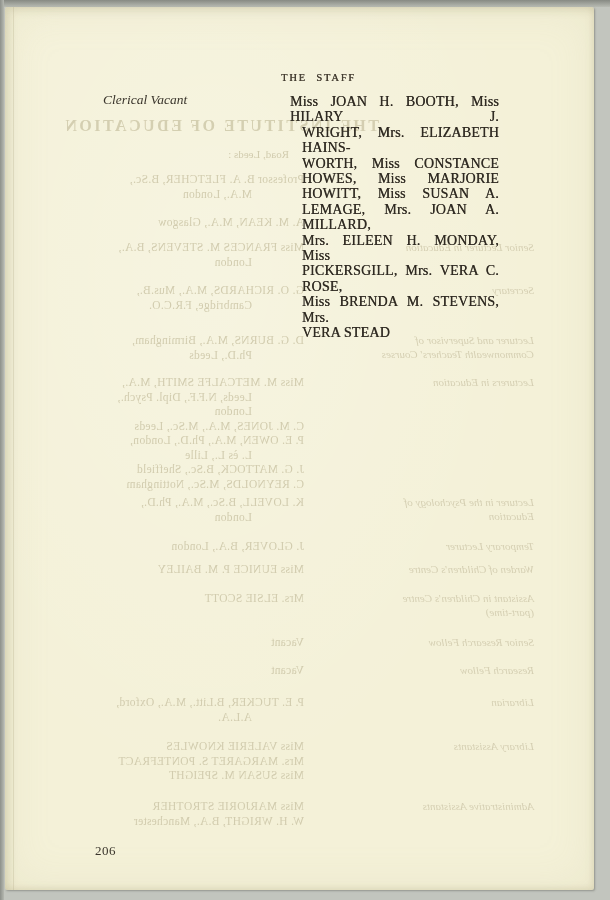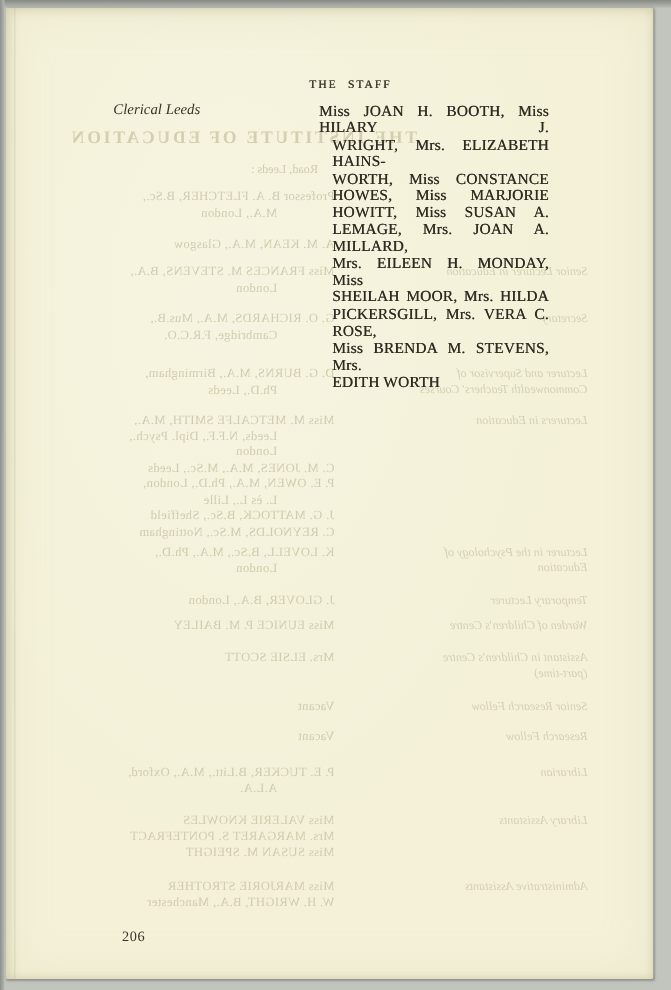--- a/index.html
+++ b/index.html
@@ -54,21 +54,21 @@
   .staff-block{
     position:absolute;left:285px;top:87px;width:209px;
     font-size:14px;line-height:15.4px;letter-spacing:.2px;
     color:#2f2a22;text-shadow:.3px 0 0 rgba(47,42,34,.85);
   }
   .staff-line{text-align:justify;text-align-last:justify;}
   .staff-line.cont{padding-left:12px;}
   .staff-line.last{text-align-last:left;}
   .page-number{
     position:absolute;left:90px;top:836px;
-    font-size:13px;color:#39342b;letter-spacing:.5px;margin-left:16px;
+    font-size:13px;color:#39342b;letter-spacing:.5px;
   }
 </style>
 </head>
 <body>
 
 <div class="edge-top"></div>
 <div class="edge-left"></div>
 
 <div class="page">
 
@@ -209,30 +209,29 @@
           <div>Miss MARJORIE STROTHER</div>
           <div>W. H. WRIGHT, B.A., Manchester</div>
         </div>
       </div>
     </div>
 
   <div class="fold"></div>
 
   <div class="header-title">THE STAFF</div>
 
-  <div class="clerical-label">Clerical Leeds</div>
+  <div class="clerical-label">Clerical Vacant</div>
 
   <div class="staff-block">
     <div class="staff-line">Miss JOAN H. BOOTH, Miss HILARY J.</div>
     <div class="staff-line cont">WRIGHT, Mrs. ELIZABETH HAINS-</div>
     <div class="staff-line cont">WORTH, Miss CONSTANCE</div>
     <div class="staff-line cont">HOWES, Miss MARJORIE</div>
     <div class="staff-line cont">HOWITT, Miss SUSAN A.</div>
     <div class="staff-line cont">LEMAGE, Mrs. JOAN A. MILLARD,</div>
     <div class="staff-line cont">Mrs. EILEEN H. MONDAY, Miss</div>
-    <div class="staff-line cont">SHEILAH MOOR, Mrs. HILDA</div>
     <div class="staff-line cont">PICKERSGILL, Mrs. VERA C. ROSE,</div>
     <div class="staff-line cont">Miss BRENDA M. STEVENS, Mrs.</div>
-    <div class="staff-line cont last">EDITH WORTH</div>
+    <div class="staff-line cont last">VERA STEAD</div>
   </div>
 
   <div class="page-number">206</div>
 </div>
 
 </body></html>

